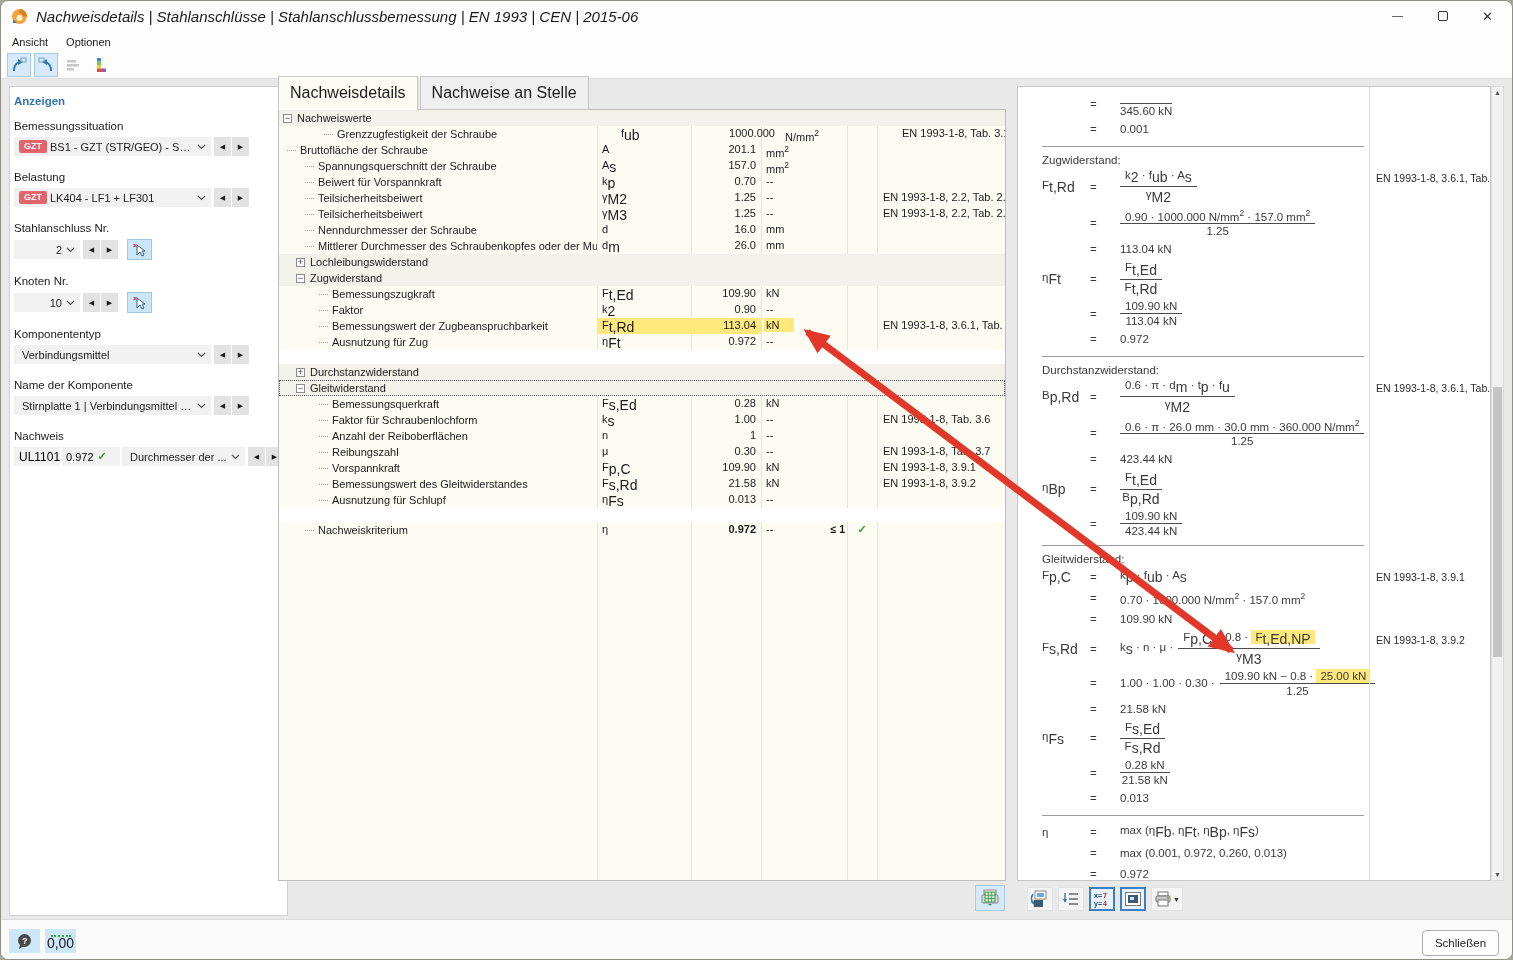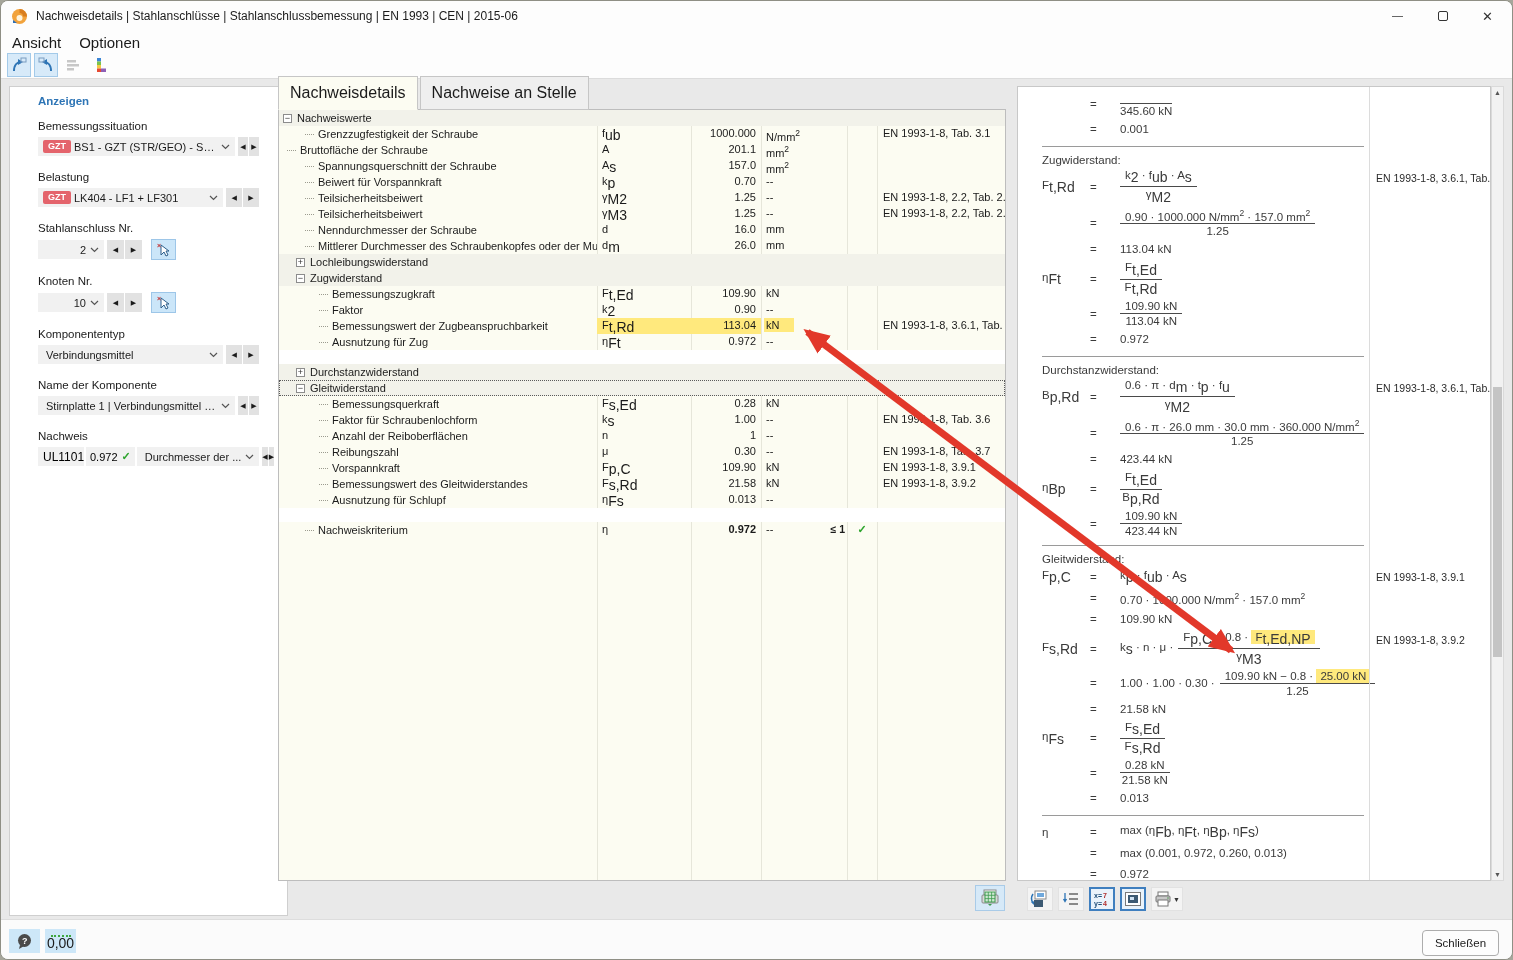--- a/index.html
+++ b/index.html
@@ -3,34 +3,34 @@
 <meta charset="utf-8">
 <style>
   * { margin:0; padding:0; box-sizing:border-box; }
   html,body { width:1513px; height:960px; background:#A6A69B; font-family:"Liberation Sans",sans-serif; overflow:hidden; }
   .win { position:relative; width:1513px; height:960px; background:#E9E9E9; border-radius:8px; overflow:hidden; border:1px solid #8F8F85; }
 
   
   .topchrome { position:absolute; top:0; left:0; right:0; height:78px; background:#FDFDFD; border-bottom:1px solid #DCDCDC; }
   .titlebar { position:absolute; top:0; left:0; right:0; height:30px; display:flex; align-items:center; }
   .appicon { margin:0 8px 0 10px; width:17px; height:17px; }
-  .title { font-size:12px; color:#1B1B1B; }
+  .title { font-size:15px; color:#1B1B1B;font-style:italic; }
   .wbtns { position:absolute; right:2px; top:0; display:flex; }
   .wbtn { width:45px; height:30px; display:flex; align-items:center; justify-content:center; background:none; border:none; color:#333; cursor:default; }
   .wbtn .sq { width:10px; height:10px; border:1.2px solid #333; border-radius:2px; }
   .wbtn.min span { display:block; width:11px; border-top:1.2px solid #666; }
   .wbtn.cls { font-size:13px; }
   .menubar { position:absolute; top:31px; left:2px; height:20px; display:flex; align-items:center; }
-  .menuitem { font-size:15px; color:#1B1B1B; padding:2px 9px; background:none; border:none; }
+  .menuitem { font-size:11px; color:#1B1B1B; padding:2px 9px; background:none; border:none; }
   .toolbar { position:absolute; top:51px; left:6px; height:26px; display:flex; align-items:center; gap:3px; }
   .tbtn { width:24px; height:24px; display:flex; align-items:center; justify-content:center; border:1px solid transparent; background:none; padding:0; }
   .tbtn.toggled { background:#D7EAF9; border:1px solid #A3CAE9; }
 
   
-  .sidebar { position:absolute; left:8px; top:85px; width:279px; height:830px; background:#FFF; border:1px solid #CFCFCF; padding:7px 28px; }
+  .sidebar { position:absolute; left:8px; top:85px; width:279px; height:830px; background:#FFF; border:1px solid #CFCFCF; padding:7px 4px; }
   .sb-h { color:#2E75B6; font-weight:bold; font-size:11.5px; }
   .sb-label { margin:15px 0 5px; font-size:11.5px; color:#1B1B1B; }
   .sb-row { display:flex; align-items:center; }
   .dd { height:19px; background:#F1F1F1; display:flex; align-items:center; padding:0 5px; font-size:11px; color:#1B1B1B; }
   .dd.wide { width:197px; }
   .dd.small { width:66px; }
   .dd .val { flex:1; overflow:hidden; white-space:nowrap; text-overflow:ellipsis; margin:0 4px 0 3px; }
   .dd .val.num { text-align:right; }
   .badge { background:#E4646C; color:#FFF; font-size:9px; font-weight:bold; padding:1px 5px 2px; border-radius:2px; flex:none; }
   .spin { width:17px; height:19px; background:#E2E2E2; border:none; font-size:7px; color:#1B1B1B; margin-left:3px; display:flex; align-items:center; justify-content:center; padding:0; }
@@ -282,21 +282,21 @@
     <div class="gline" style="left:482px"></div>
     <div class="gline" style="left:568px"></div>
     <div class="gline" style="left:598px"></div>
   <div class="t-row group">
         <div class="c-desc" style="padding-left: 4px;">
           <span class="expander">−</span>
           <span>Nachweiswerte</span>
         </div>
       </div>
       <div class="t-row leaf">
-        <div class="c-desc" style="padding-left: 26px;">
+        <div class="c-desc" style="padding-left: 26px; margin-left: 19px;">
           <span class="twig"></span>
           <span>Grenzzugfestigkeit der Schraube</span>
         </div>
         <div class="c-sym">f<sub>ub</sub></div>
         <div class="c-val">1000.000</div>
         <div class="c-unit"><span>N/mm<sup>2</sup></span></div>
         <div class="c-extra"></div>
         <div class="c-ref">EN 1993-1-8, Tab. 3.1</div>
       </div>
       <div class="t-row leaf">

